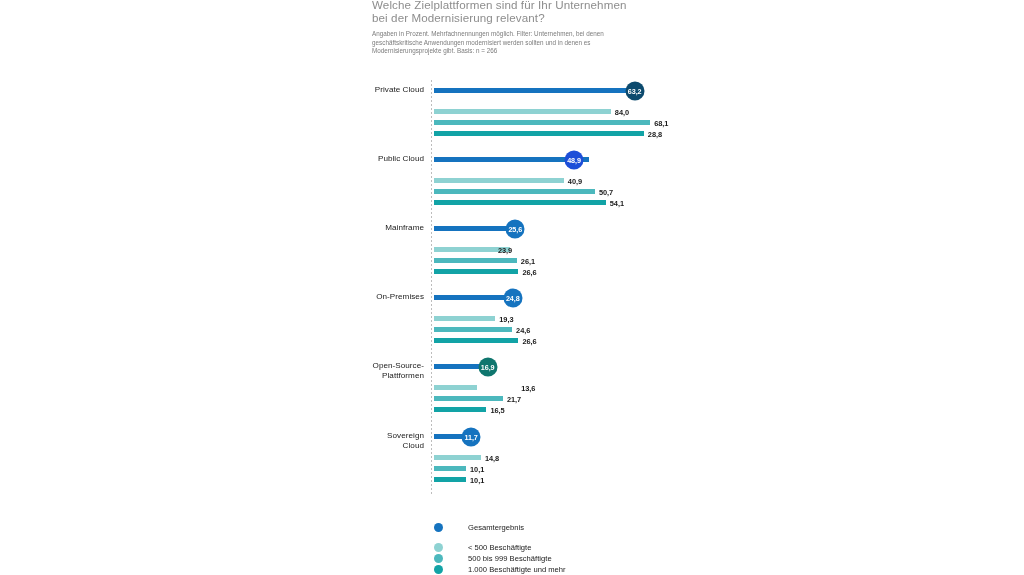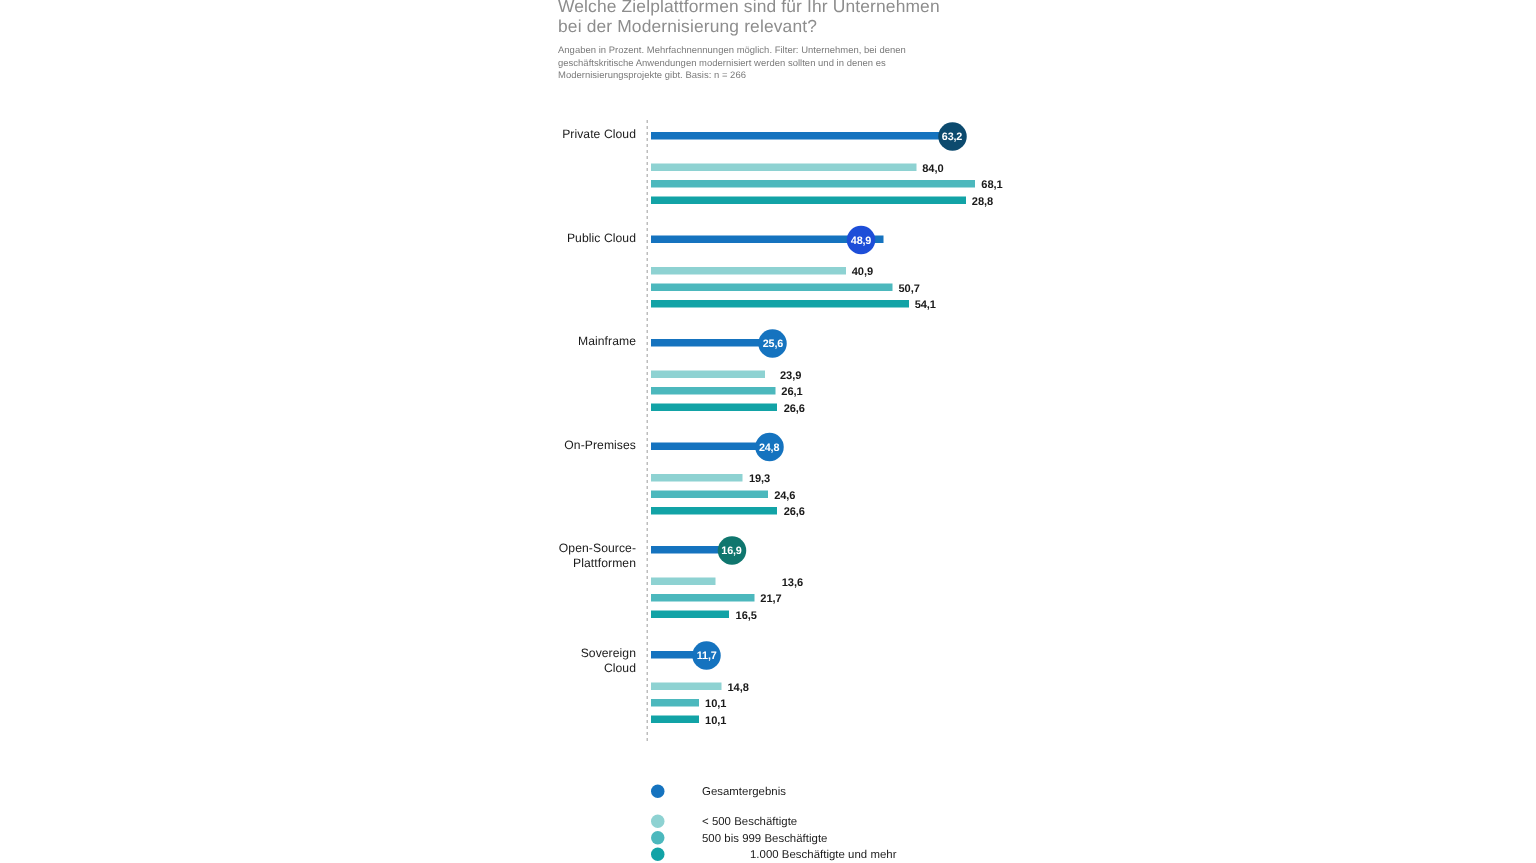--- a/index.html
+++ b/index.html
@@ -189,21 +189,21 @@
         </div>
       </div>
       <div class="group" style="top: 226px;">
         <div class="cat-label" style="top: -3px;">Mainframe</div>
         <div class="bar-row" style="top: 0px;">
           <div class="bar main" style="width: 81.28px; background: rgb(21, 115, 191);"></div>
           <div class="badge" style="left: 81.28px; background: rgb(21, 115, 191);">25,6</div>
         </div>
         <div class="bar-row" style="top: 21px;">
           <div class="bar" style="width: 75.8825px; background: rgb(142, 210, 210);"></div>
-          <div class="vlabel" style="left: 86px;">23,9</div>
+          <div class="vlabel" style="left: 64px;">23,9</div>
         </div>
         <div class="bar-row" style="top: 32px;">
           <div class="bar" style="width: 82.8675px; background: rgb(76, 184, 189);"></div>
           <div class="vlabel" style="left: 86.8675px;">26,1</div>
         </div>
         <div class="bar-row" style="top: 43px;">
           <div class="bar" style="width: 84.455px; background: rgb(18, 163, 166);"></div>
           <div class="vlabel" style="left: 88.455px;">26,6</div>
         </div>
       </div>
@@ -275,17 +275,17 @@
       <span class="legend-text">Gesamtergebnis</span>
     </div>
     <div class="legend-item" style="top: 22px;">
       <span class="legend-dot" style="background: rgb(142, 210, 210);"></span>
       <span class="legend-text">&lt; 500 Beschäftigte</span>
     </div>
     <div class="legend-item" style="top: 33px;">
       <span class="legend-dot" style="background: rgb(76, 184, 189);"></span>
       <span class="legend-text">500 bis 999 Beschäftigte</span>
     </div>
-    <div class="legend-item" style="top: 44px; gap: 32px;">
+    <div class="legend-item" style="top: 44px;">
       <span class="legend-dot" style="background: rgb(18, 163, 166);"></span>
       <span class="legend-text">1.000 Beschäftigte und mehr</span>
     </div>
   </div>
 
 </body></html>

